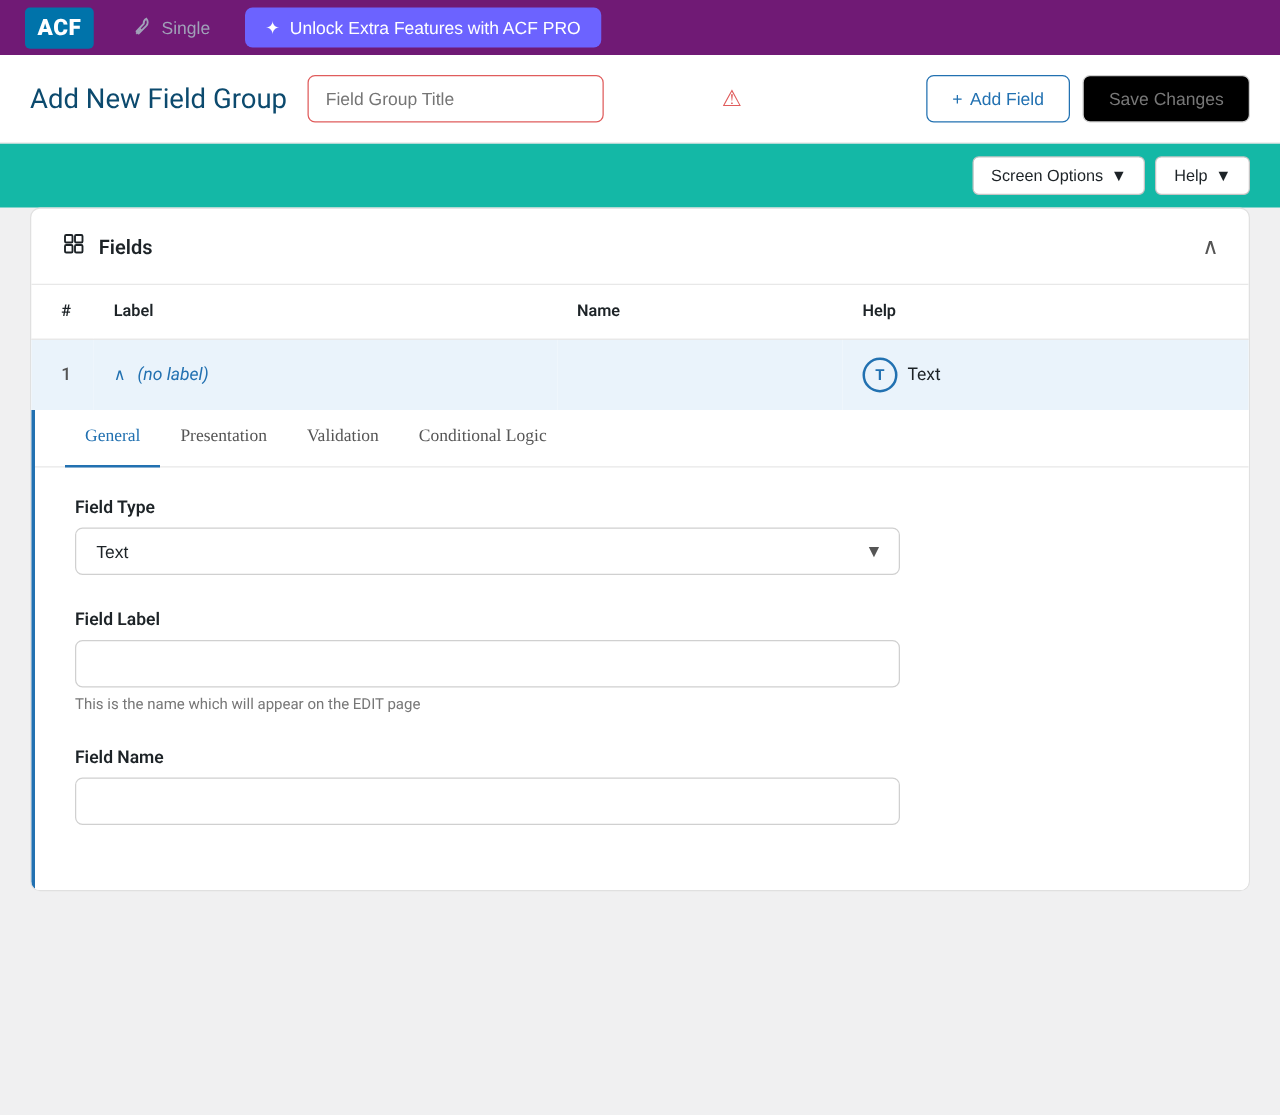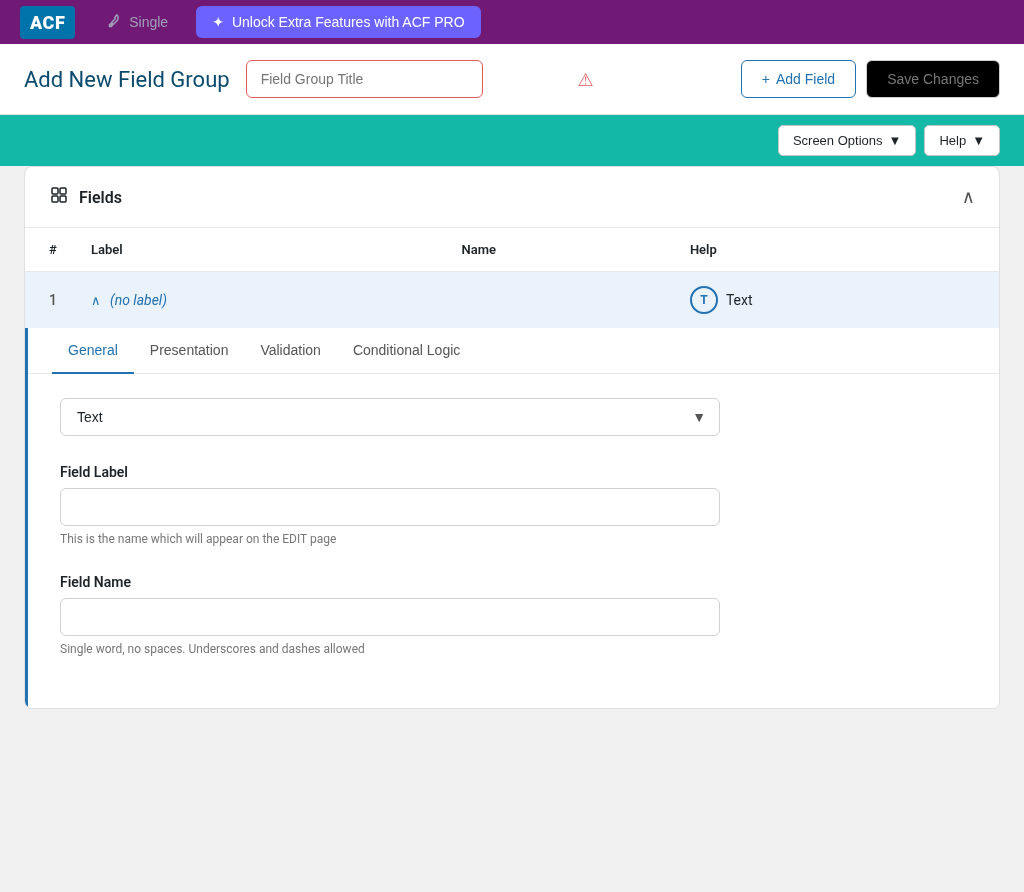--- a/index.html
+++ b/index.html
@@ -247,20 +247,21 @@
       padding: 14px 16px;
       font-size: 14px;
       color: #555;
       cursor: pointer;
       border-bottom: 2px solid transparent;
       margin-bottom: -1px;
       background: none;
       border-top: none;
       border-left: none;
       border-right: none;
+      font-family: Liberation Serif, serif;
     }
     .field-tab.active {
       color: #2271b1;
       border-bottom: 2px solid #2271b1;
       font-weight: 500;
     }
 
     
     .field-settings {
       padding: 24px 32px;
@@ -411,20 +412,21 @@
       <div class="field-tabs">
         <button class="field-tab active">General</button>
         <button class="field-tab">Presentation</button>
         <button class="field-tab">Validation</button>
         <button class="field-tab">Conditional Logic</button>
       </div>
 
       <div class="field-settings">
 
         <div class="field-setting-group">
+          <label class="field-setting-label">Field Type</label>
           <div class="select-wrapper">
             <select class="field-input">
               <option>Text</option>
               <option>Textarea</option>
               <option>Number</option>
               <option>Email</option>
               <option>Image</option>
             </select>
             <span class="select-chevron">▼</span>
           </div>
@@ -432,19 +434,18 @@
 
         <div class="field-setting-group">
           <label class="field-setting-label">Field Label</label>
           <input type="text" class="field-input" style="display: block;">
           <p class="field-hint">This is the name which will appear on the EDIT page</p>
         </div>
 
         <div class="field-setting-group">
           <label class="field-setting-label">Field Name</label>
           <input type="text" class="field-input" style="display: block;">
-          <p class="field-hint">Single word, no spaces. Underscores and dashes allowed</p>
         </div>
 
       </div>
     </div>
   </div>
 </div>
 
 </body></html>

